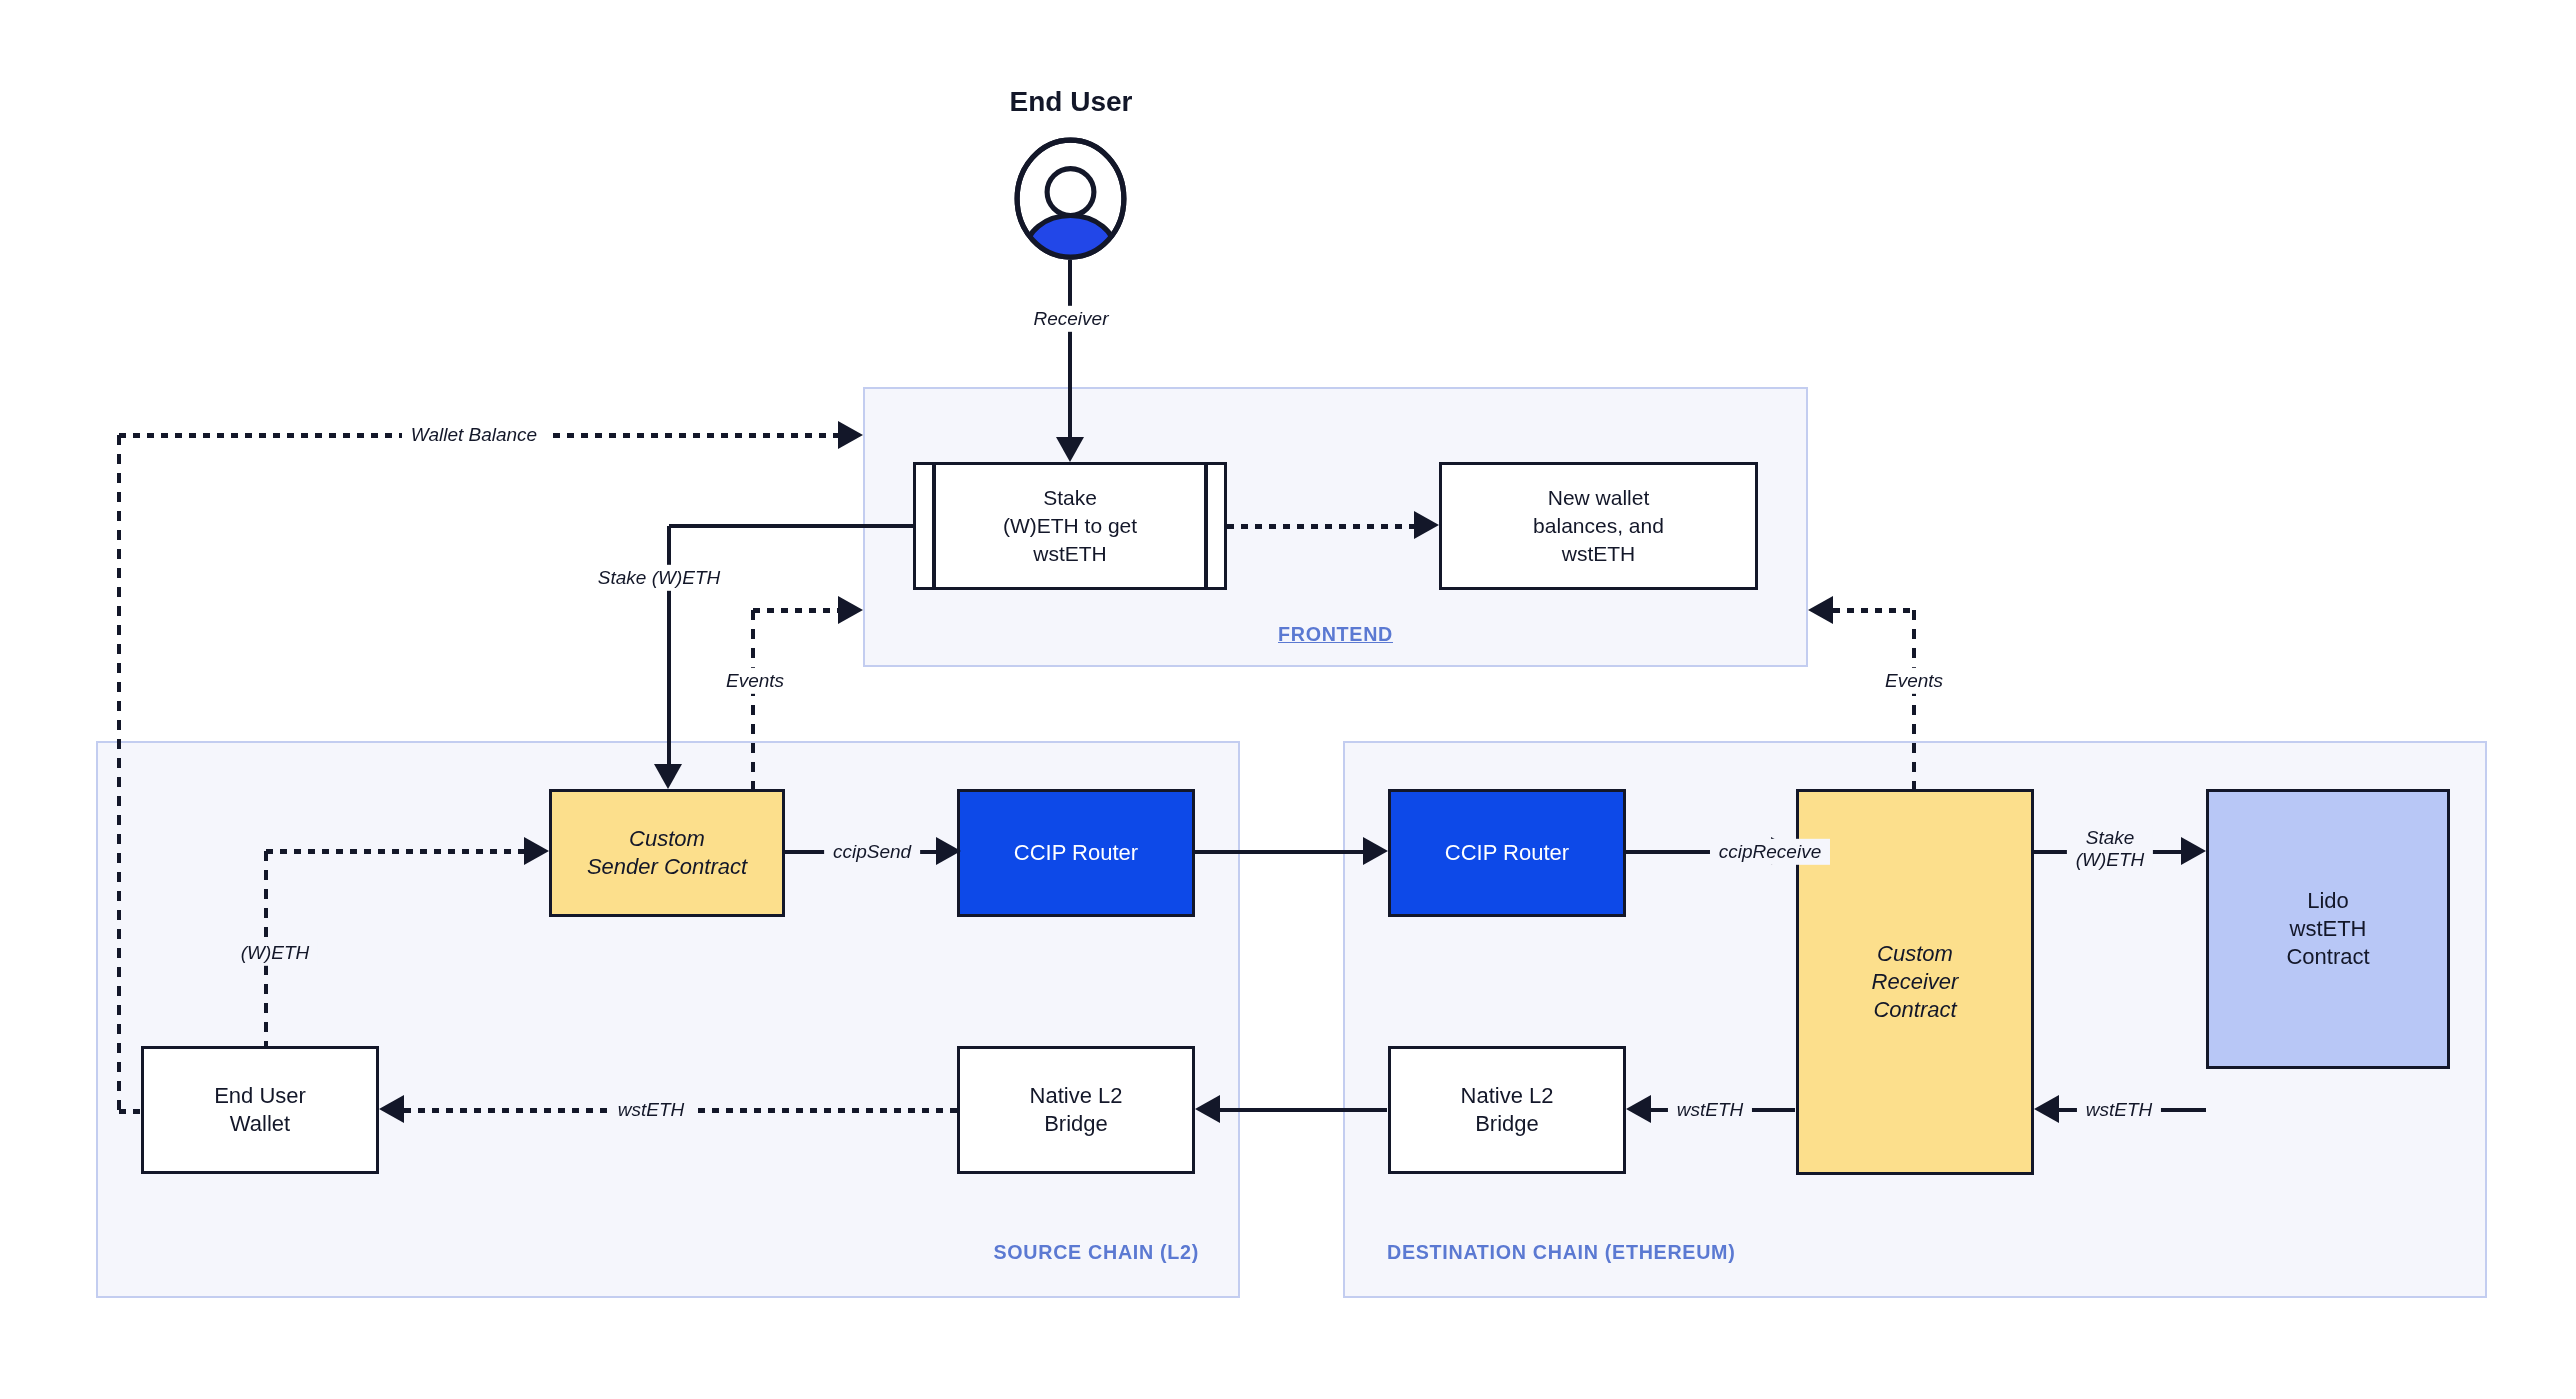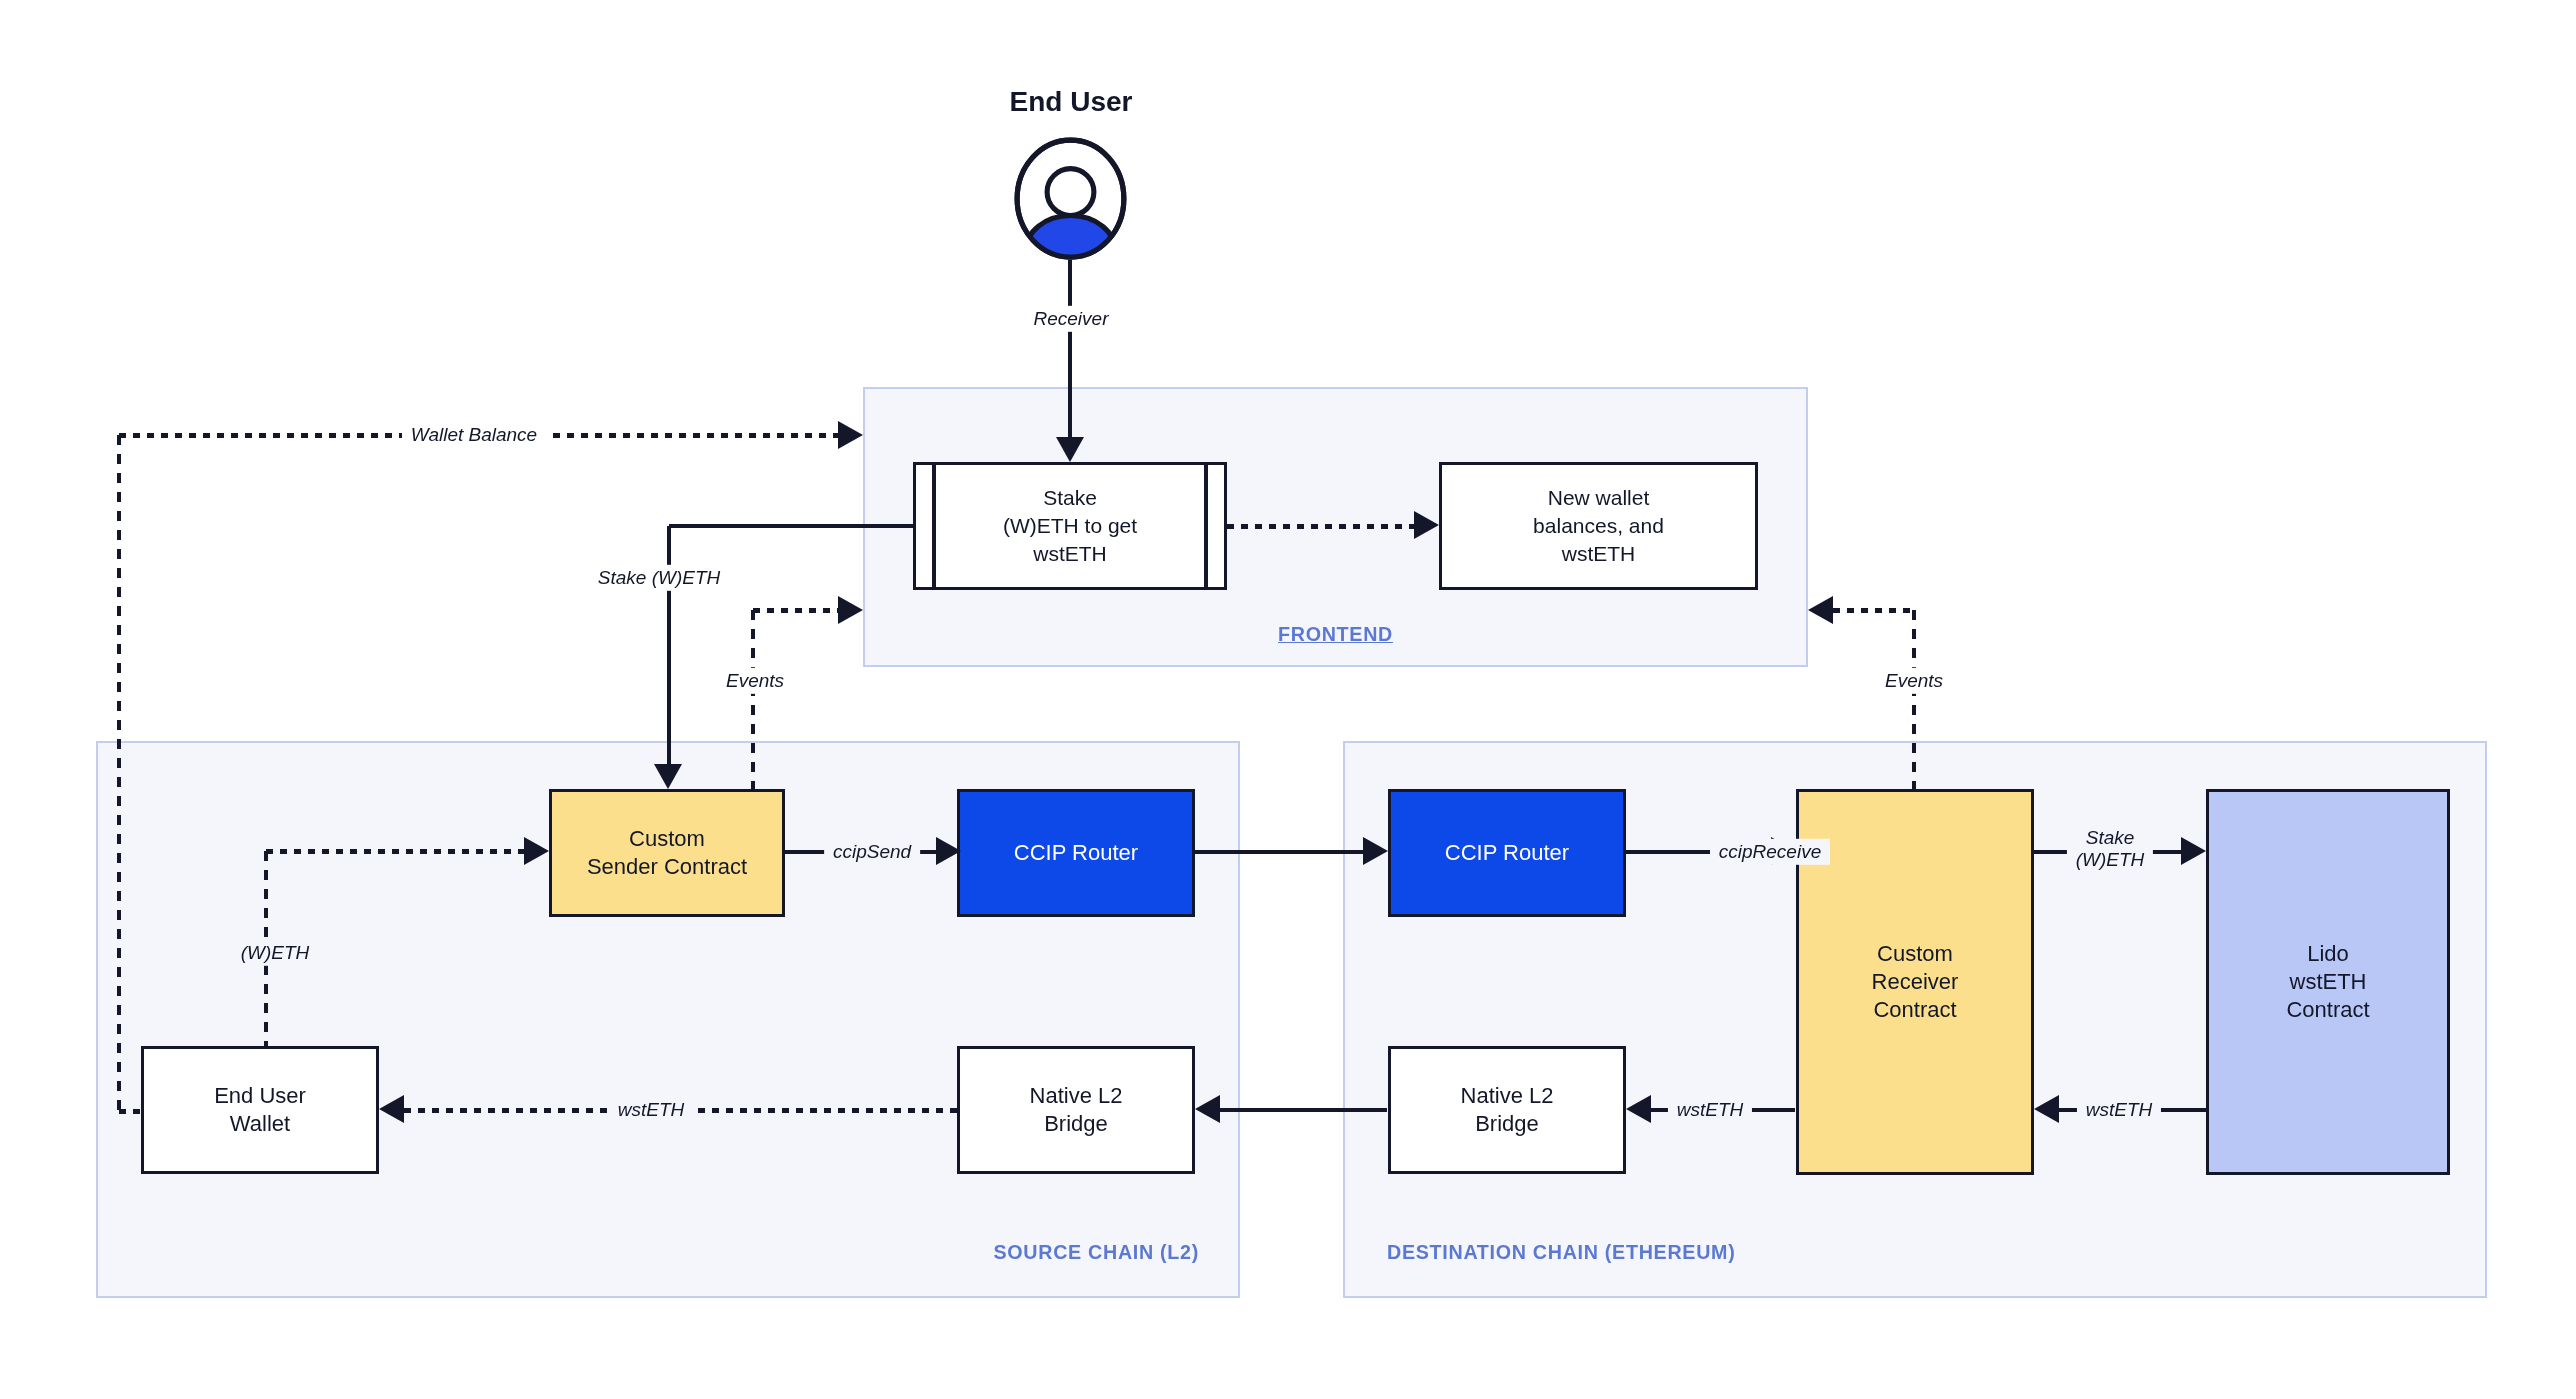--- a/index.html
+++ b/index.html
@@ -15,21 +15,21 @@
   *{margin:0;padding:0;box-sizing:border-box;}
   html,body{background:#ffffff;}
   body{font-family:"Liberation Sans", sans-serif;color:var(--dark);}
   .page{position:relative;width:2576px;height:1400px;background:#ffffff;overflow:hidden;}
 
   .container{position:absolute;background:var(--cont-bg);border:2.9px solid var(--cont-border);}
   .cont-label{position:absolute;font-size:19.7px;font-weight:700;letter-spacing:0.7px;color:var(--label-blue);white-space:nowrap;}
 
   .node{position:absolute;display:flex;align-items:center;justify-content:center;text-align:center;
         background:#ffffff;border:3.6px solid var(--dark);font-size:22px;line-height:28px;white-space:pre-line;}
-  .node.yellow{background:var(--yellow);}
+  .node.yellow{background:var(--yellow);font-style:italic;}
   .node.blue{background:var(--blue);color:#ffffff;text-align:center;}
   .node.lavender{background:var(--lavender);}
   .sub-bar{position:absolute;top:0;bottom:0;width:3.6px;background:var(--dark);}
 
   .h-solid{position:absolute;height:4.4px;background:var(--dark);}
   .v-solid{position:absolute;width:4.4px;background:var(--dark);}
   .h-dot{position:absolute;height:5.1px;background:repeating-linear-gradient(90deg,var(--dark) 0 6.6px,transparent 6.6px 14px);}
   .v-dash{position:absolute;width:3.6px;background:repeating-linear-gradient(180deg,var(--dark) 0 10.2px,transparent 10.2px 19px);}
 
   .ar{position:absolute;width:0;height:0;}
@@ -95,21 +95,21 @@
     <span>CCIP Router</span>
   </div>
   <div class="node blue" style="left:1388px;top:789px;width:238px;height:128px;">
     <span>CCIP Router</span>
   </div>
   <div class="node yellow" style="left:1796px;top:789px;width:238px;height:386px;">
     <span>Custom
 Receiver
 Contract</span>
   </div>
-  <div class="node lavender" style="left:2206px;top:789px;width:244px;height:386px;">
+  <div class="node lavender" style="left:2206px;top:789px;width:244px;height:280px;">
     <span>Lido
 wstETH
 Contract</span>
   </div>
 
   <div class="node" style="left:141px;top:1046px;width:238px;height:128px;">
     <span>End User
 Wallet</span>
   </div>
   <div class="node" style="left:957px;top:1046px;width:238px;height:128px;">

